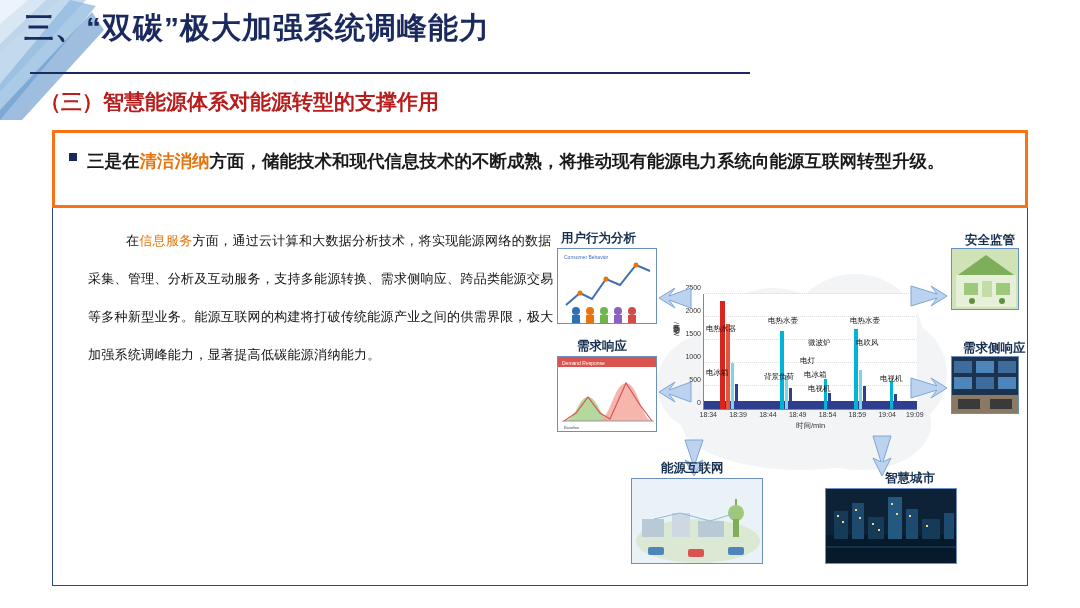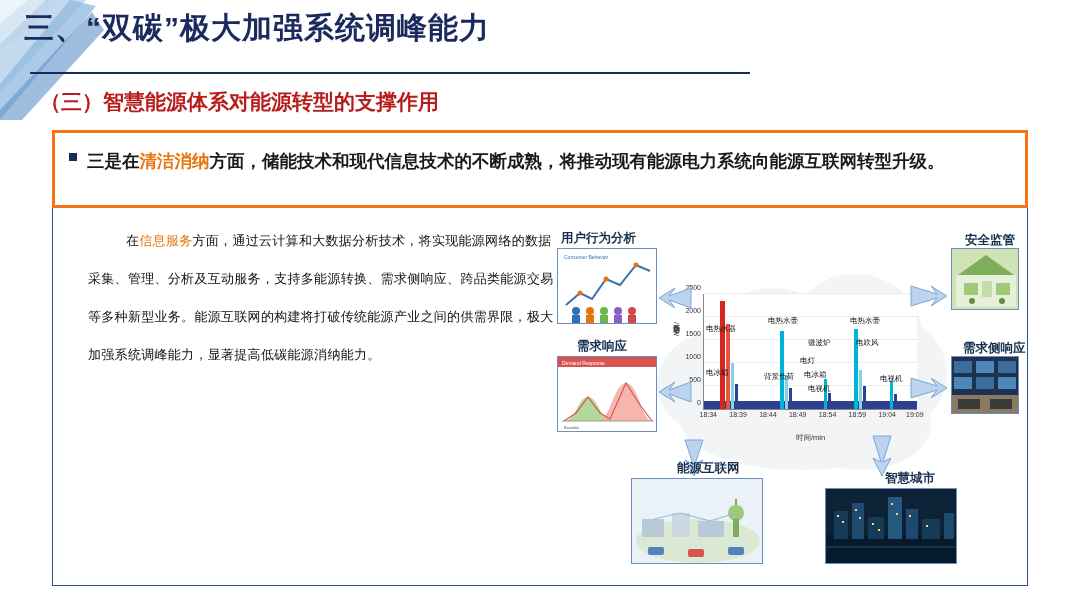--- a/index.html
+++ b/index.html
@@ -162,21 +162,21 @@
     position: absolute;
     font-size: 12.5px;
     font-weight: bold;
     color: #17304f;
     white-space: nowrap;
   }
   .cap-user { left: 8px; top: 18px; }
   .cap-demand { left: 24px; top: 126px; }
   .cap-save { left: 412px; top: 20px; }
   .cap-safe { left: 410px; top: 128px; }
-  .cap-iot { left: 124px; top: 248px; }
+  .cap-iot { left: 108px; top: 248px; }
   .cap-city { left: 332px; top: 258px; }
 
   
   .thumb {
     position: absolute;
     border: 1px solid #6b8fbf;
     box-sizing: border-box;
     overflow: hidden;
     background: #e8eef5;
   }
@@ -238,21 +238,21 @@
     margin-top: 2px;
     font-size: 7px;
     color: #333;
     transform: translateX(-50%);
     white-space: nowrap;
   }
   .xlabel {
     position: absolute;
     left: 50%;
     top: 100%;
-    margin-top: 24px;
+    margin-top: 12px;
     transform: translateX(-50%);
     font-size: 7.5px;
     color: #333;
     white-space: nowrap;
   }
   .ann {
     position: absolute;
     font-size: 7.5px;
     color: #111;
     white-space: nowrap;

